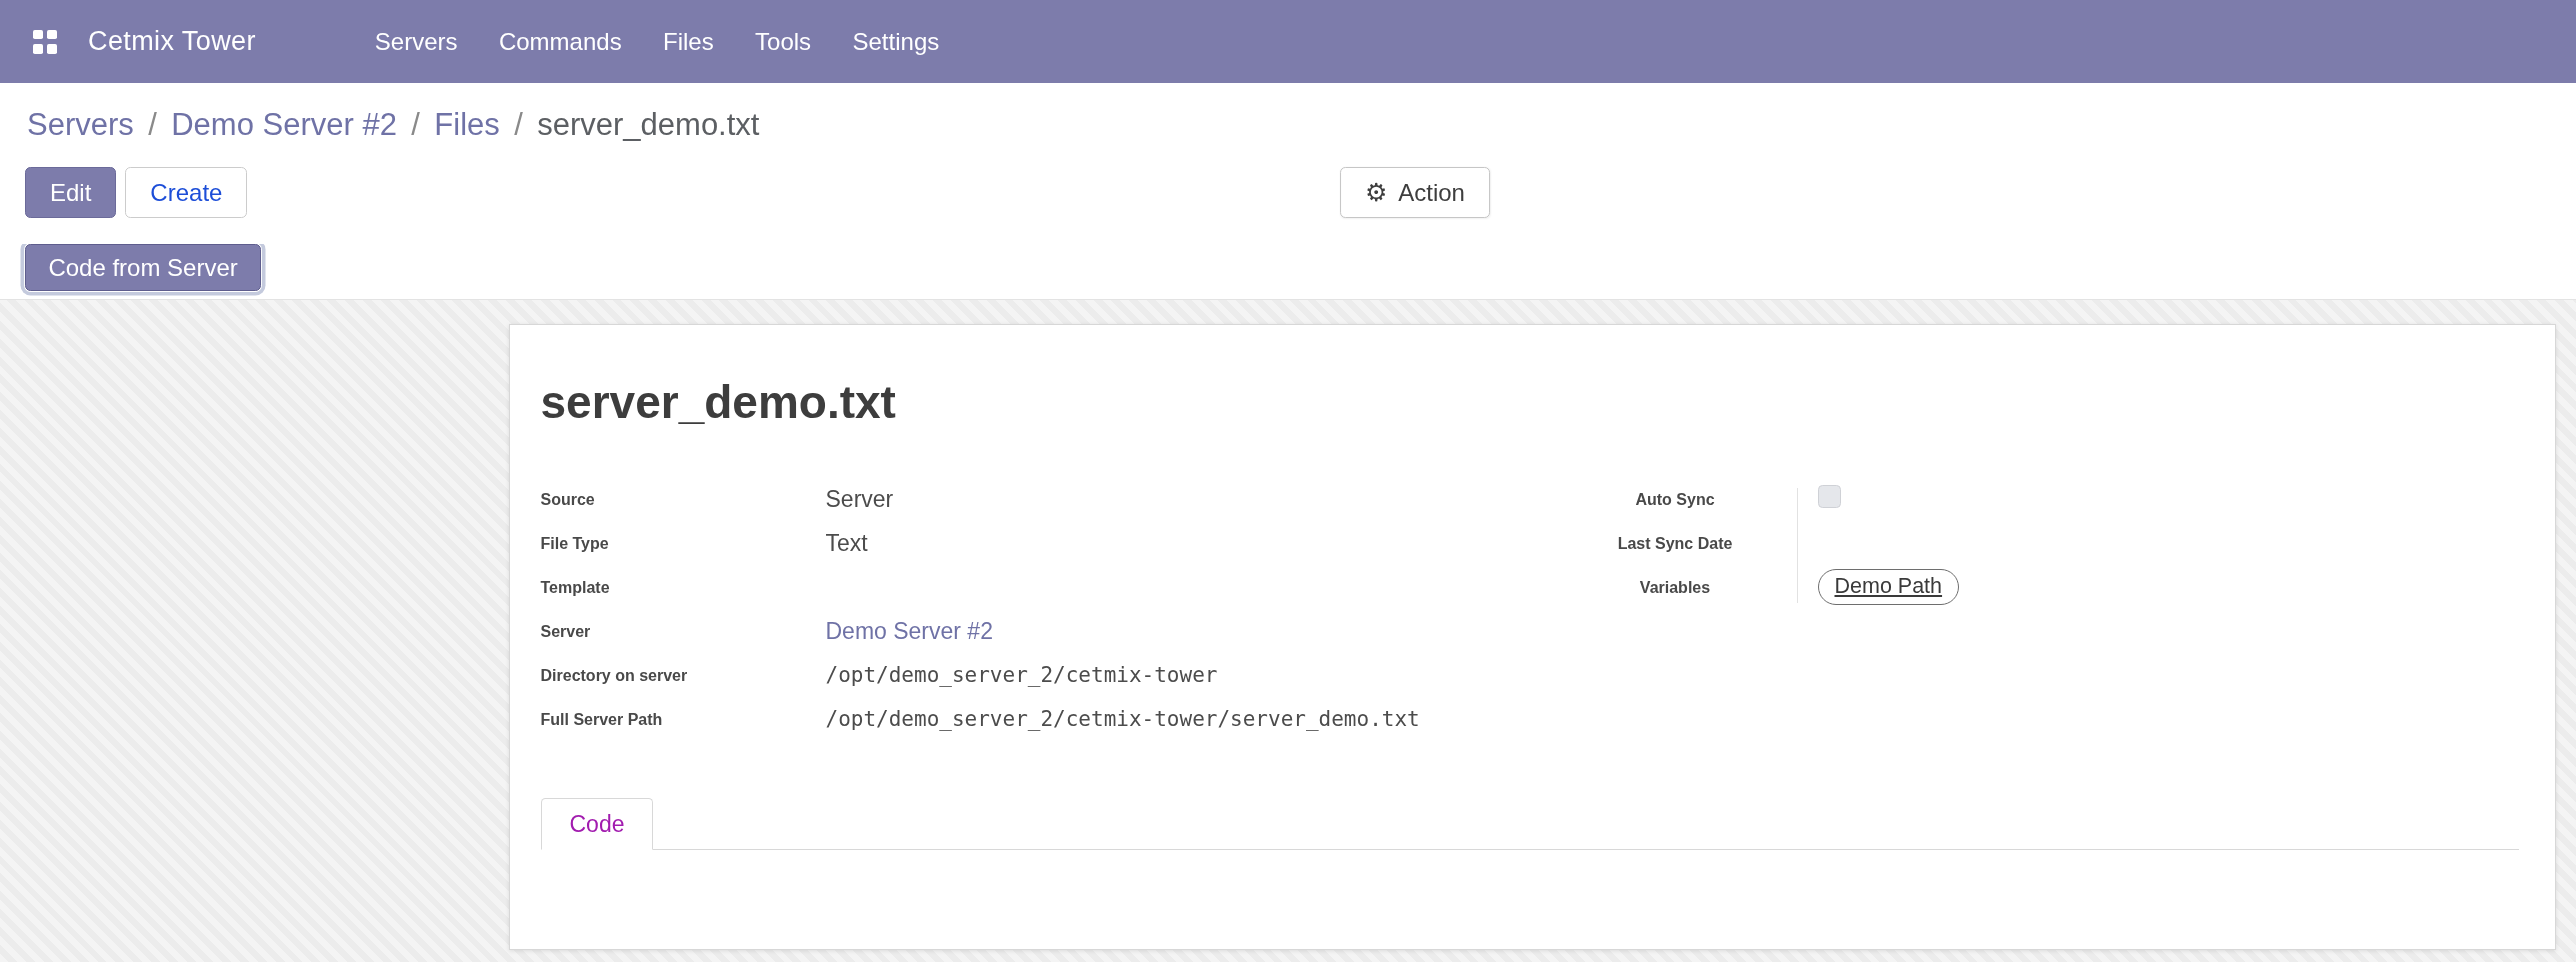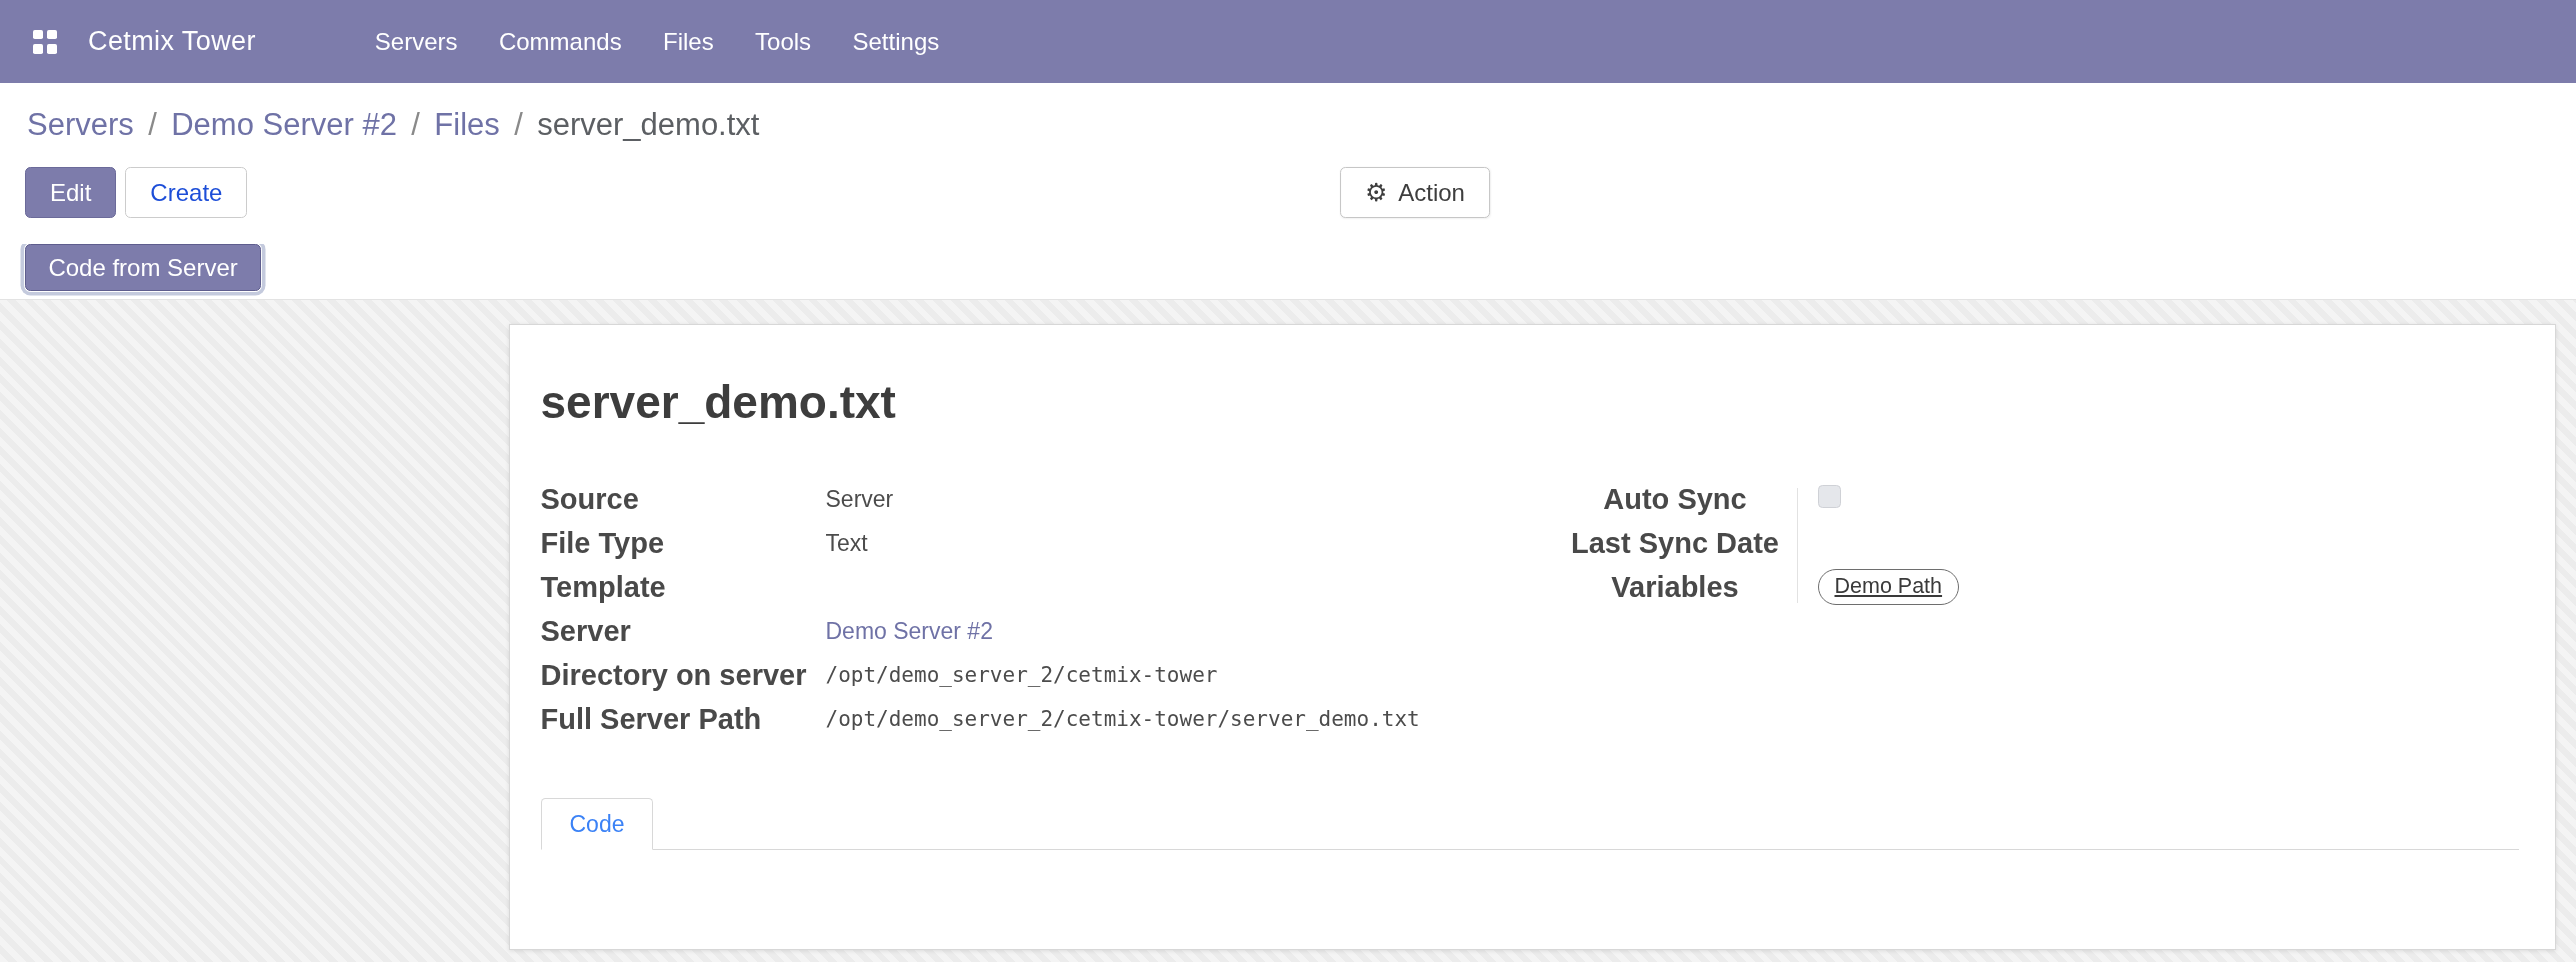--- a/index.html
+++ b/index.html
@@ -95,21 +95,21 @@
 
   .fields { display: flex; align-items: flex-start; }
   .col-left { width: 992px; flex-shrink: 0; }
   .col-right { flex: 1; position: relative; }
   .col-right::before {
     content: ""; position: absolute; left: 264px; top: 10.8px;
     width: 0.9px; height: 115px; background: #e2e2e2;
   }
   .f-row { display: flex; min-height: 44px; align-items: center; }
   .f-label {
-    width: 285px; flex-shrink: 0; font-weight: bold; color: #494949; font-size: 29px;
+    width: 285px; flex-shrink: 0; font-weight: bold; color: #494949; font-size: 16px;
     line-height: 27px;
   }
   .col-right .f-label { width: 285px; text-align: center; }
   .f-value { font-size: 23px; color: #4c4c4c; line-height: 27px; }
   .f-value.mono { font-family: "DejaVu Sans Mono", monospace; font-size: 21px; }
   .f-value.link { color: #6f72a6; cursor: pointer; }
 
   .checkbox {
     width: 23px; height: 23px; border: 0.9px solid #cfd1d6; background: #e5e7eb;
     border-radius: 4.5px; display: inline-block; cursor: default;
@@ -119,21 +119,21 @@
     padding: 2.7px 16px 4.5px; font-size: 21.5px; color: #3a3a3a; background: #ffffff;
     white-space: nowrap;
     text-decoration: underline;
   }
 
   
   .tabbar {
     margin-top: 57px; display: flex; border-bottom: 0.9px solid #d8d8d8;
   }
   .tab {
-    font-size: 23px; color: #3b82f6; background: #ffffff;
+    font-size: 23px; color: #a21caf; background: #ffffff;
     border: 0.9px solid #d8d8d8; border-bottom: 0.9px solid #ffffff;
     margin-bottom: -0.9px; padding: 11.7px 28px; border-radius: 4.5px 4.5px 0 0;
     cursor: pointer;
   }
 </style>
 </head>
 <body>
 
 <header class="navbar">
   <div class="apps-btn">

